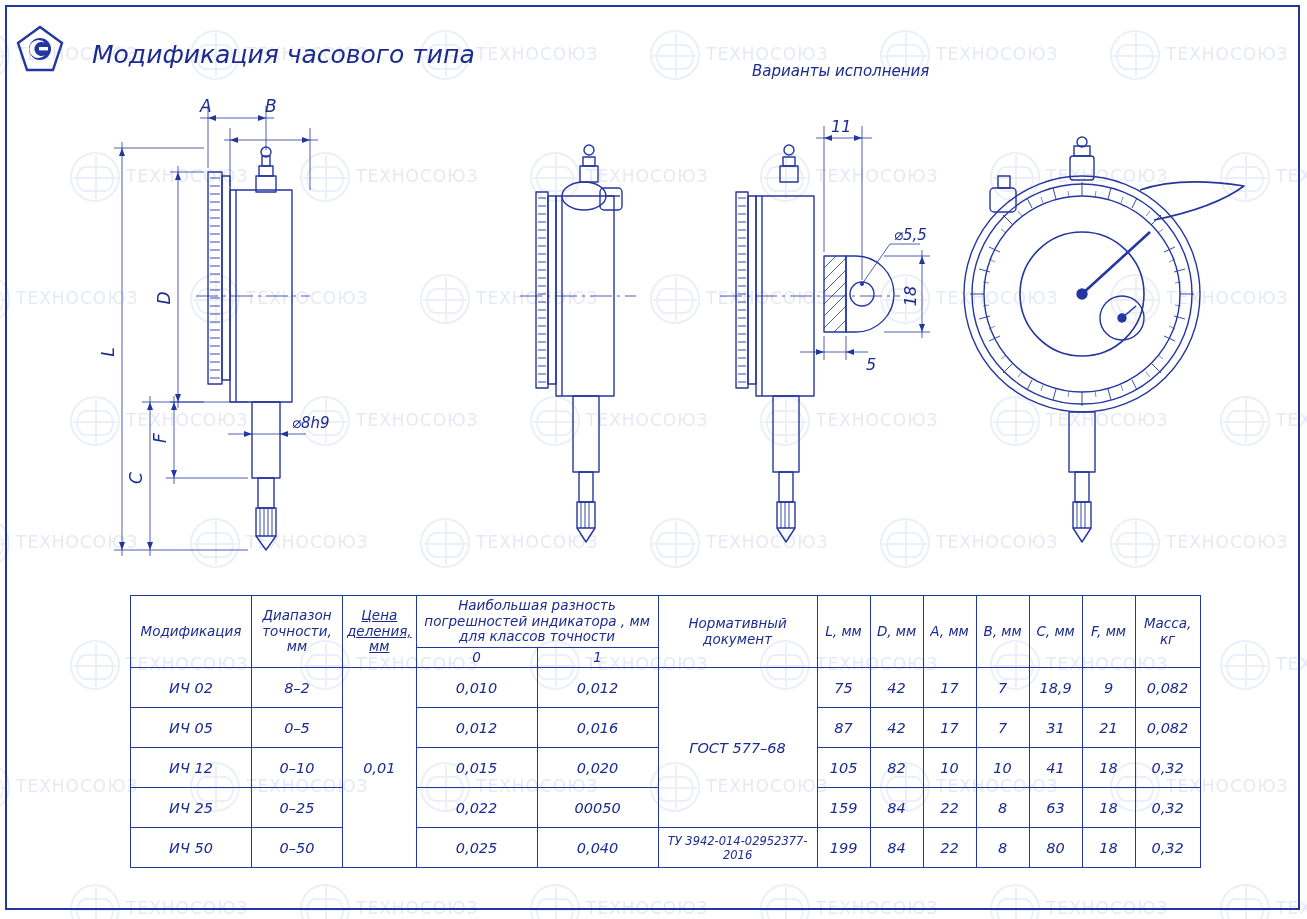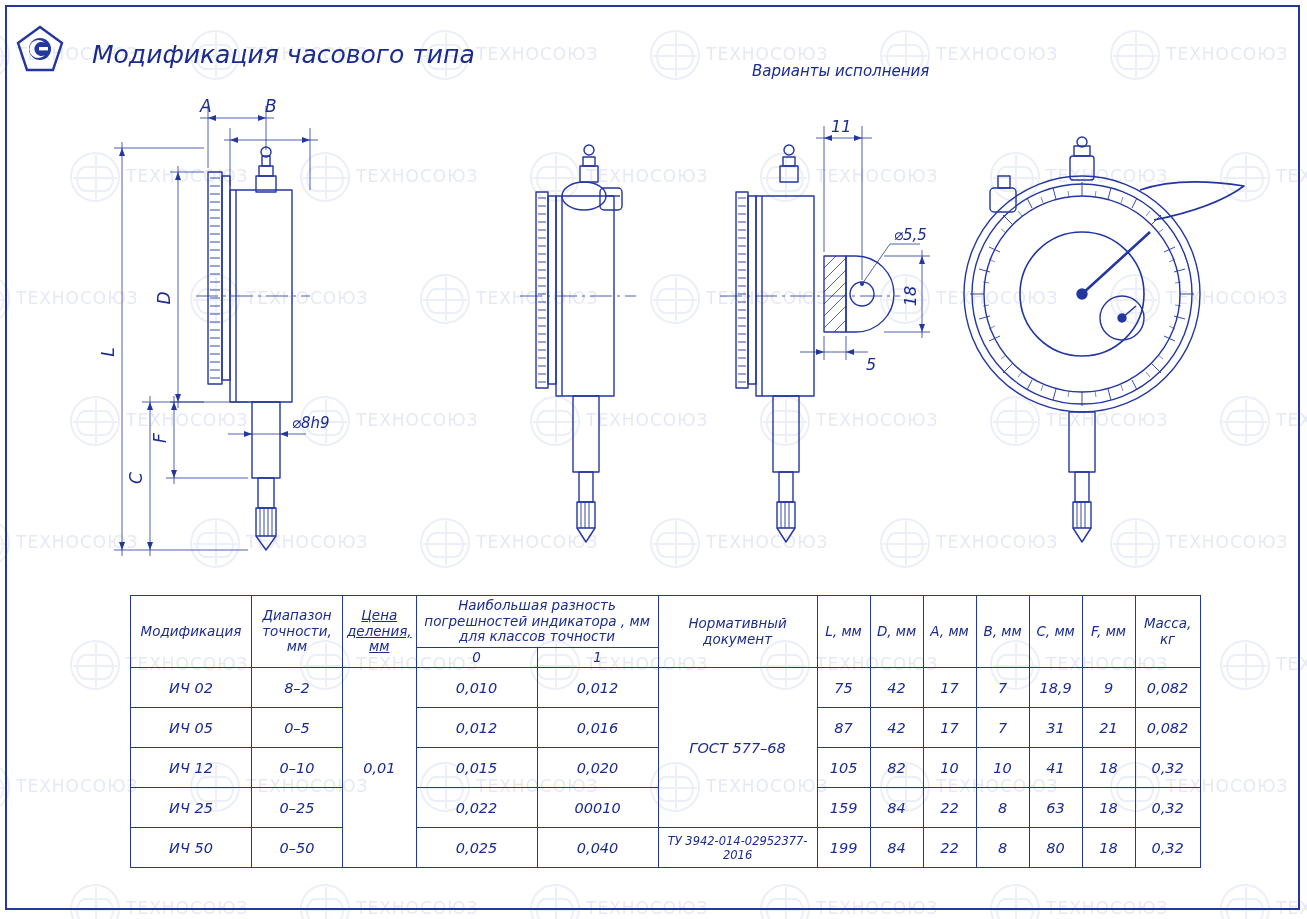--- a/index.html
+++ b/index.html
@@ -670,21 +670,21 @@
       <td>10</td>
       <td>10</td>
       <td>41</td>
       <td>18</td>
       <td>0,32</td>
     </tr>
     <tr>
       <td>ИЧ 25</td>
       <td>0–25</td>
       <td>0,022</td>
-      <td>00010</td>
+      <td>00050</td>
       <td>159</td>
       <td>84</td>
       <td>22</td>
       <td>8</td>
       <td>63</td>
       <td>18</td>
       <td>0,32</td>
     </tr>
     <tr>
       <td>ИЧ 50</td>

